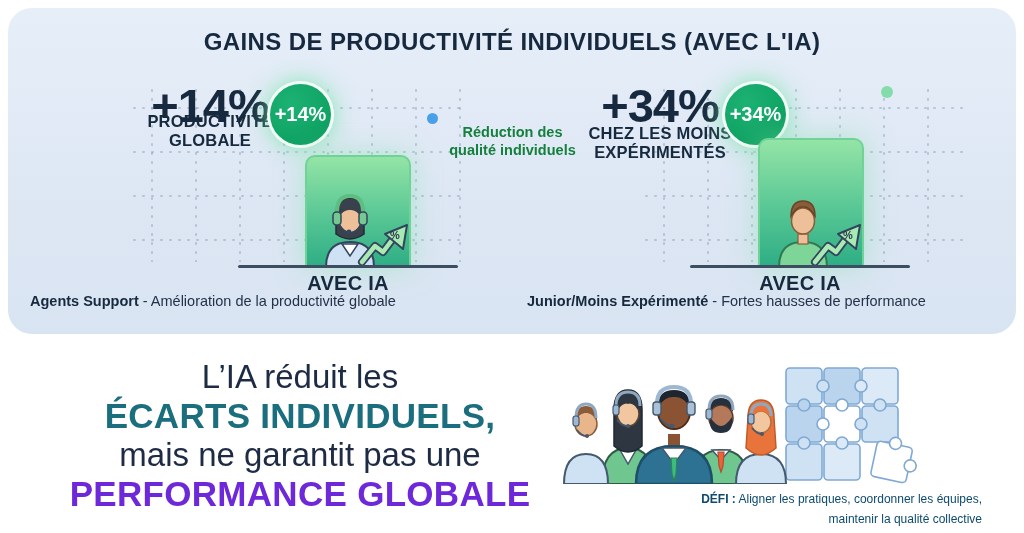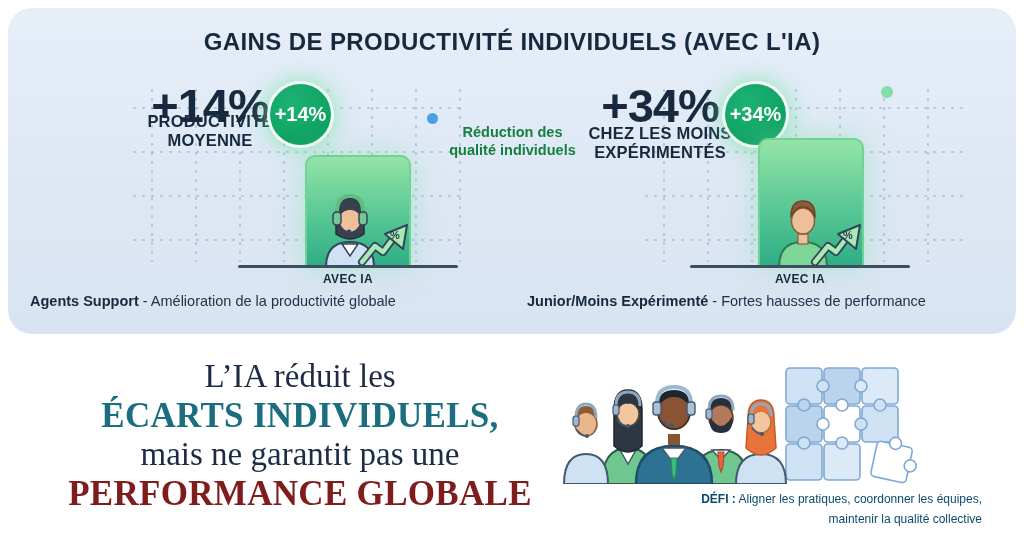--- a/index.html
+++ b/index.html
@@ -65,43 +65,43 @@
   .bar.right{left:758px;top:138px;width:106px;height:129px;}
   .bar-person{position:absolute;}
   .person-left{left:312px;top:194px;width:100px;height:73px;}
   .person-right{left:765px;top:194px;width:100px;height:73px;}
 
   .baseline{position:absolute;height:3px;background:#3e4e62;border-radius:2px;}
   .baseline.left{left:238px;top:265px;width:220px;}
   .baseline.right{left:690px;top:265px;width:220px;}
   .axis-label{
     position:absolute;width:200px;text-align:center;
-    font-size:12px;font-weight:800;color:#17293e;letter-spacing:.3px;
+    font-size:20px;font-weight:800;color:#17293e;letter-spacing:.3px;
   }
   .axis-label.left{left:248px;top:272px;}
   .axis-label.right{left:700px;top:272px;}
 
   .chart-caption{
     position:absolute;font-size:14.5px;color:#23324a;
   }
   .chart-caption b{font-weight:700;color:#17293e;}
   .chart-caption.left{left:30px;top:293px;width:520px;}
   .chart-caption.right{left:527px;top:293px;width:460px;}
 
   .middle-note{
     position:absolute;left:430px;top:123px;width:165px;text-align:center;
     font-size:14.5px;font-weight:700;line-height:18px;color:#15803d;
   }
 
   .headline{
-    position:absolute;left:30px;top:357px;width:540px;text-align:center;line-height:39px;font-family:Liberation Serif, serif;
+    position:absolute;left:30px;top:357px;width:540px;text-align:center;line-height:39px;
   }
   .hl-navy{font-size:33px;font-weight:500;color:#1d2b45;}
   .hl-teal{font-size:35px;font-weight:800;color:#1a6e7e;letter-spacing:.3px;}
-  .hl-red{font-size:35px;font-weight:800;color:#7f1d1d;letter-spacing:.3px;}
+  .hl-red{font-size:35px;font-weight:800;color:#6d28d9;letter-spacing:.3px;}
 
   .team-art{position:absolute;left:556px;top:360px;width:412px;height:124px;}
 
   .defi-caption{
     position:absolute;left:542px;top:489px;width:440px;text-align:right;
     font-size:12px;line-height:20px;color:#0c4a6e;
   }
   .defi-caption b{font-weight:800;}
 </style>
 </head>
@@ -114,21 +114,21 @@
   <div class="page-title">GAINS DE PRODUCTIVITÉ INDIVIDUELS (AVEC L'IA)</div>
 
   <div class="grid-dots grid-left"></div>
   <div class="grid-dots grid-right"></div>
   <div class="deco-dot dot-blue"></div>
   <div class="deco-dot dot-green"></div>
 
   <div class="stat-big left">+14%</div>
   <div class="stat-caption left">
     <span>PRODUCTIVITÉ</span><br>
-    <span>MOYENNE</span>
+    <span>GLOBALE</span>
   </div>
   <div class="badge left">+14%</div>
 
   <div class="bar left"></div>
   <svg class="bar-person person-left" viewBox="0 0 100 73">
     <path d="M14 73 Q14 48 38 48 Q62 48 62 73 Z" fill="#cfe2f4" stroke="#33455c" stroke-width="2"></path>
     <path d="M30 50 L38 62 L46 50 Z" fill="#ffffff" stroke="#33455c" stroke-width="1.5"></path>
     <path d="M24 20 Q24 4 38 4 Q52 4 52 20 L52 40 Q45 45 38 45 Q31 45 24 40 Z" fill="#39414d" stroke="#232b36" stroke-width="1.5"></path>
     <ellipse cx="38" cy="26" rx="11" ry="12.5" fill="#eec09a" stroke="#33455c" stroke-width="1.5"></ellipse>
     <path d="M27 22 Q28 10 38 10 Q48 10 49 22 Q43 15 38 16 Q33 15 27 22 Z" fill="#39414d"></path>

